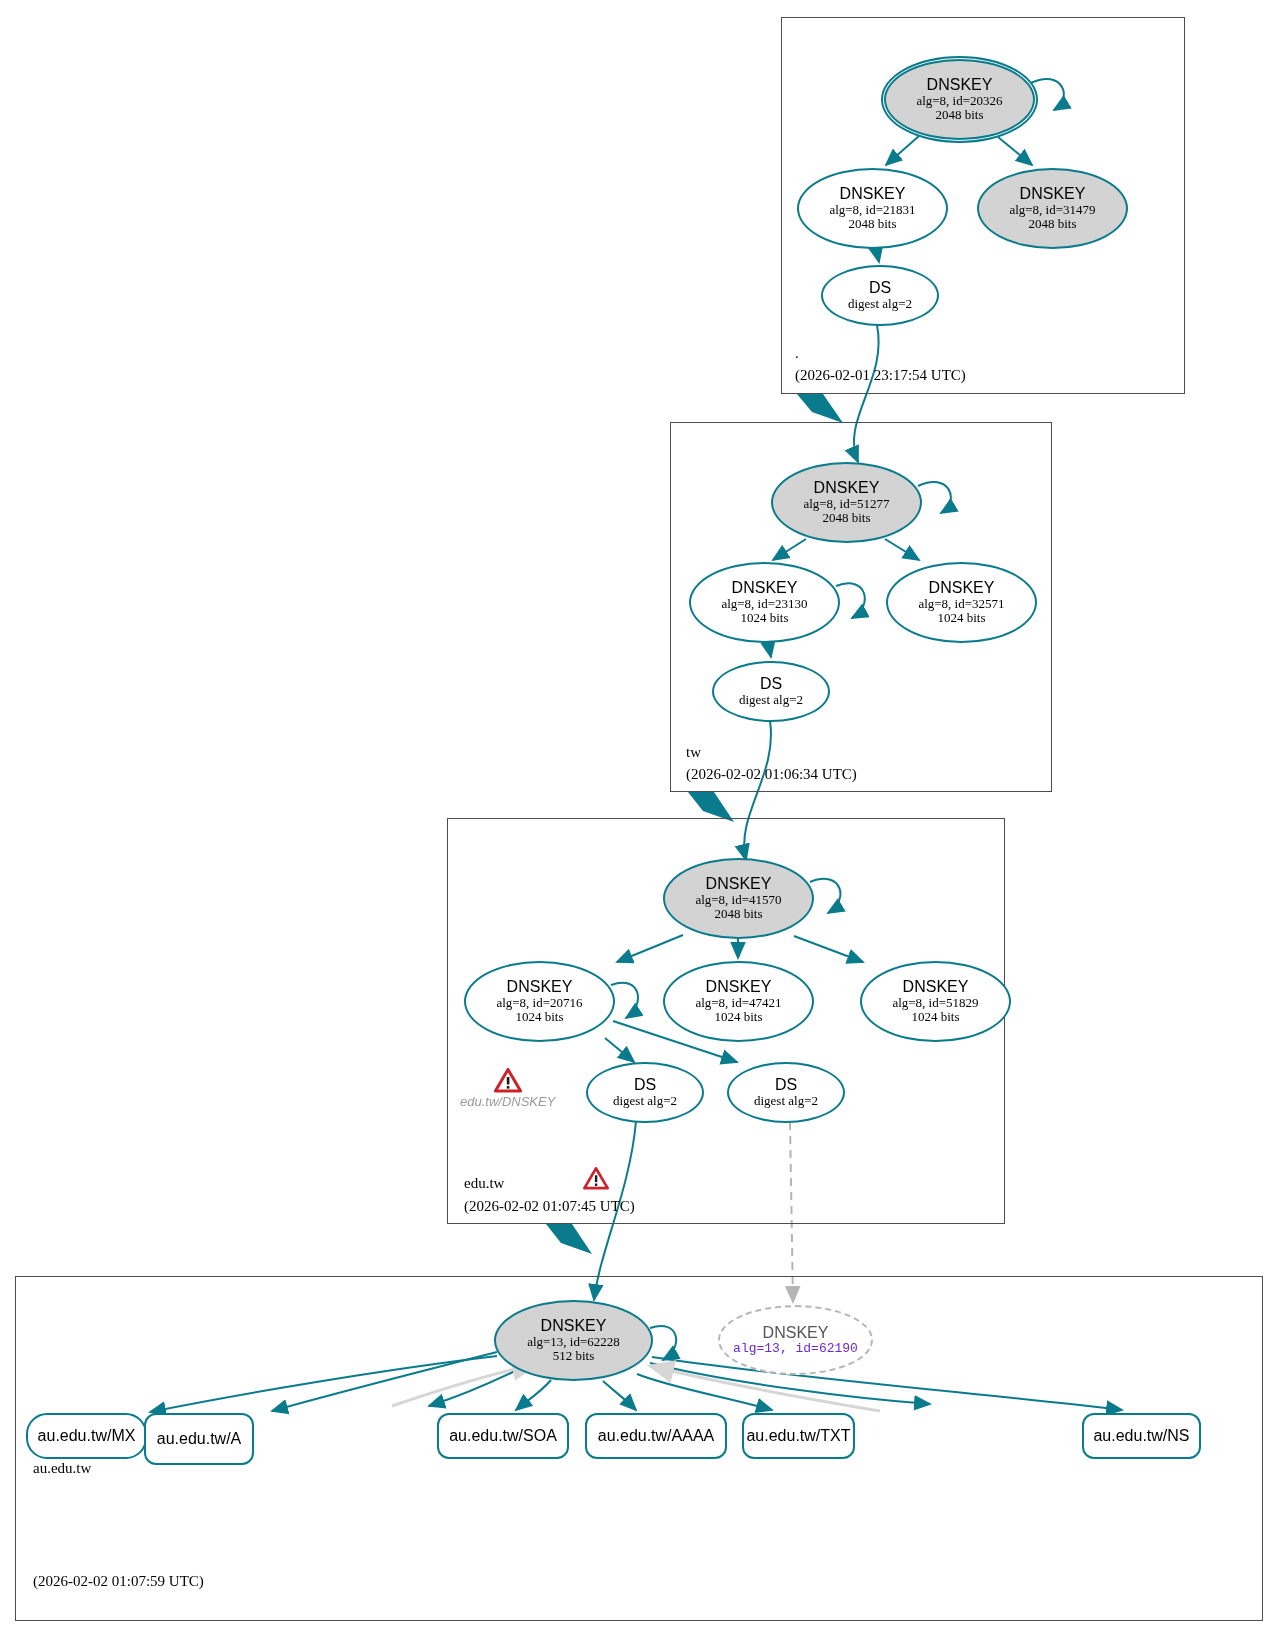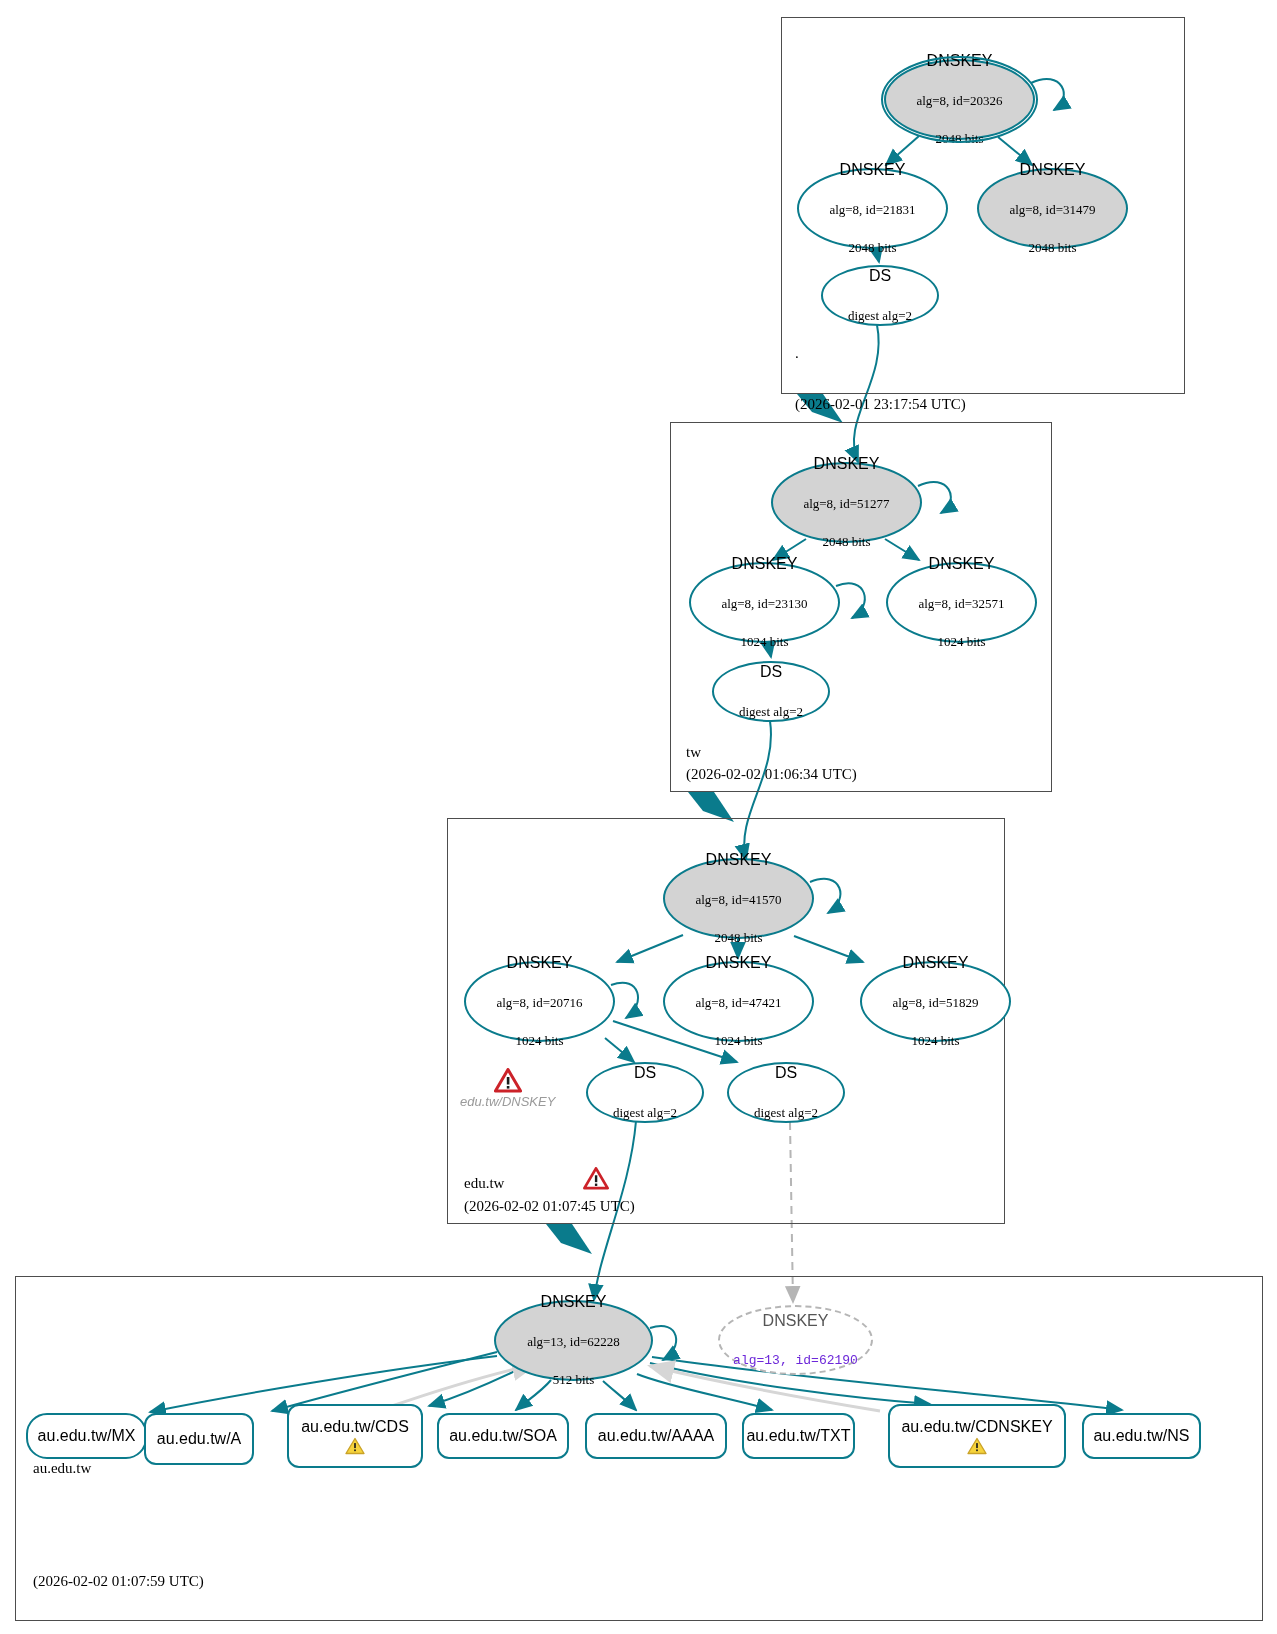--- a/index.html
+++ b/index.html
@@ -51,21 +51,20 @@
     border: 2px solid #0a7b8c;
     border-radius: 50%;
     background: #ffffff;
     display: flex;
     flex-direction: column;
     align-items: center;
     justify-content: center;
     text-align: center;
     line-height: 1.12;
     z-index: 3;
-    gap: 24px;
   }
   .node.gray { background: #d3d3d3; }
   .node.dashed {
     border: 2px dashed #b5b5b5;
     background: #ffffff;
   }
   .node .t1 {
     font-family: "Liberation Sans", sans-serif;
     font-size: 16px;
     color: #000;
@@ -212,21 +211,21 @@
       <path d="M652,1357 C790,1378 1010,1396 1122,1410" marker-end="url(#ah)"></path>
 
       <path d="M392,1406 C450,1386 500,1372 536,1364" stroke="#d6d6d6" stroke-width="3" marker-end="url(#ah-gray)"></path>
 
       <path d="M880,1411 C790,1396 700,1378 650,1366" stroke="#d6d6d6" stroke-width="3" marker-end="url(#ah-gray)"></path>
     </g>
   </svg>
 
   <div class="zone-box" style="left:781px; top:17px; width:404px; height:377px;"></div>
   <div class="zone-label" style="left:795px; top:345px;">.</div>
-  <div class="zone-time" style="left:795px; top:367px;margin-top:29px;">(2026-02-01 23:17:54 UTC)</div>
+  <div class="zone-time" style="left:795px; top:367px;">(2026-02-01 23:17:54 UTC)</div>
 
   <div class="node gray double" style="left:884px; top:59px; width:151px; height:81px;">
     <div class="t1">DNSKEY</div>
     <div class="t2">alg=8, id=20326</div>
     <div class="t3">2048 bits</div>
   </div>
   <div class="node" style="left:797px; top:168px; width:151px; height:81px;">
     <div class="t1">DNSKEY</div>
     <div class="t2">alg=8, id=21831</div>
     <div class="t3">2048 bits</div>
@@ -328,42 +327,26 @@
     <div class="t1">DNSKEY</div>
     <div class="t2">alg=13, id=62190</div>
   </div>
 
   <div class="rrset" style="left:26px; top:1413px; width:121px; height:46px;border-radius:21px;">
     <div class="label">au.edu.tw/MX</div>
   </div>
   <div class="rrset" style="left:144px; top:1413px; width:110px; height:52px;">
     <div class="label">au.edu.tw/A</div>
   </div>
-  <div class="rrset" style="left:287px; top:1404px; width:136px; height:64px;">
-    <div class="label">au.edu.tw/CDS</div>
-    <svg class="warn-yellow" width="20" height="18" viewBox="0 0 24 21">
-      <path d="M12 1.5 L22.8 19.5 L1.2 19.5 Z" fill="#f6d33c" stroke="#c9a227" stroke-width="1.6" stroke-linejoin="round"></path>
-      <rect x="11" y="7" width="2" height="6" fill="#1a1a1a"></rect>
-      <rect x="11" y="14.6" width="2" height="2.1" fill="#1a1a1a"></rect>
-    </svg>
-  </div>
   <div class="rrset" style="left:437px; top:1413px; width:132px; height:46px;">
     <div class="label">au.edu.tw/SOA</div>
   </div>
   <div class="rrset" style="left:585px; top:1413px; width:142px; height:46px;">
     <div class="label">au.edu.tw/AAAA</div>
   </div>
   <div class="rrset" style="left:742px; top:1413px; width:113px; height:46px;">
     <div class="label">au.edu.tw/TXT</div>
   </div>
-  <div class="rrset" style="left:888px; top:1404px; width:178px; height:64px;">
-    <div class="label">au.edu.tw/CDNSKEY</div>
-    <svg class="warn-yellow" width="20" height="18" viewBox="0 0 24 21">
-      <path d="M12 1.5 L22.8 19.5 L1.2 19.5 Z" fill="#f6d33c" stroke="#c9a227" stroke-width="1.6" stroke-linejoin="round"></path>
-      <rect x="11" y="7" width="2" height="6" fill="#1a1a1a"></rect>
-      <rect x="11" y="14.6" width="2" height="2.1" fill="#1a1a1a"></rect>
-    </svg>
-  </div>
   <div class="rrset" style="left:1082px; top:1413px; width:119px; height:46px;">
     <div class="label">au.edu.tw/NS</div>
   </div>
 
 </div>
 
 </body></html>

